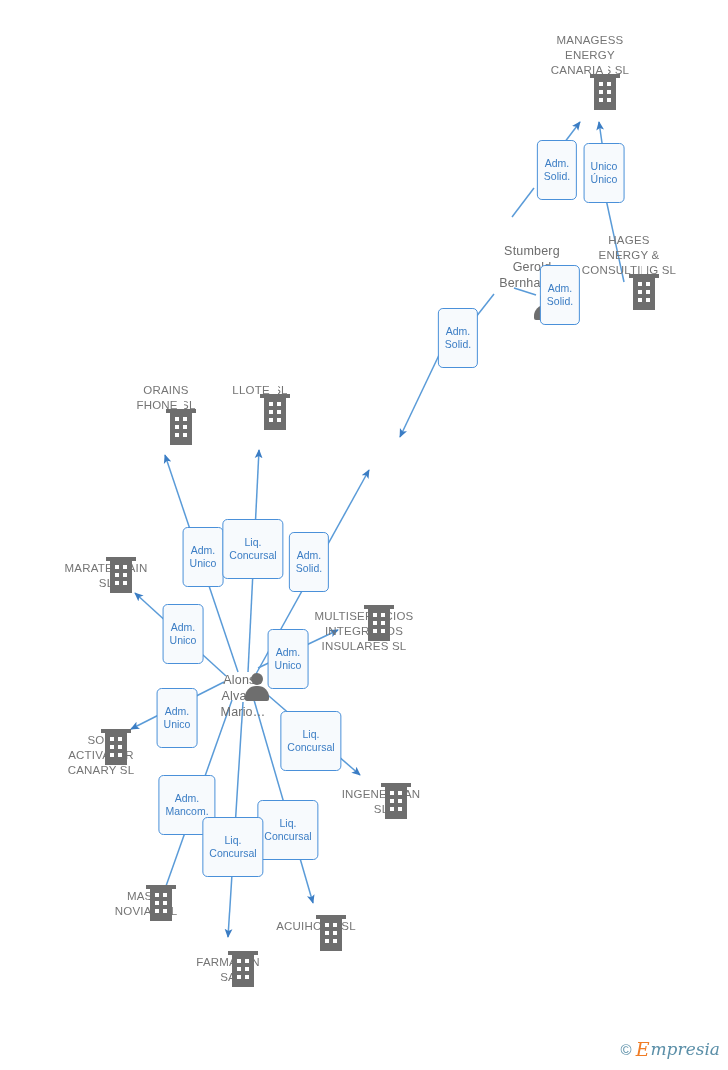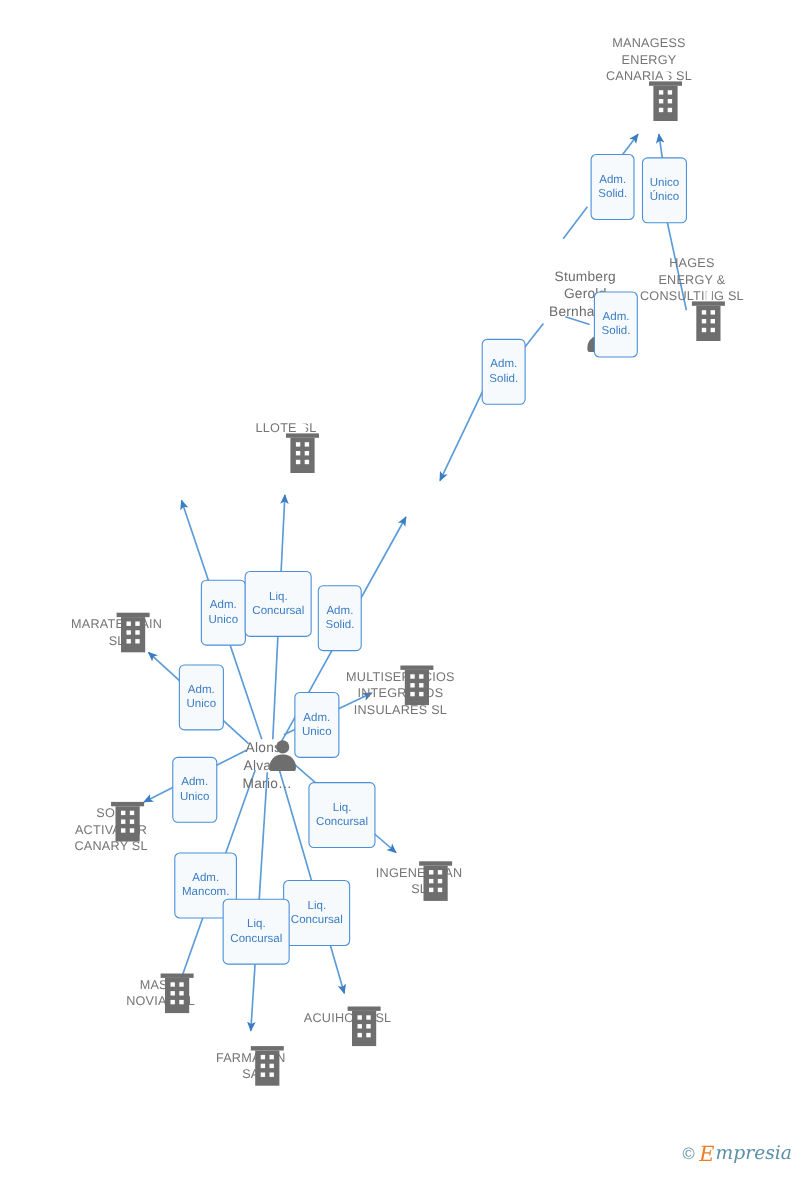--- a/index.html
+++ b/index.html
@@ -108,20 +108,31 @@
 CONSULTING SL</div>
     <span class="ico">
       <span class="bld gray"><span class="body"></span>
         <span class="w" style="left:9px;top:4px"></span><span class="w" style="left:17px;top:4px"></span>
         <span class="w" style="left:9px;top:12px"></span><span class="w" style="left:17px;top:12px"></span>
         <span class="w" style="left:9px;top:20px"></span><span class="w" style="left:17px;top:20px"></span>
         <span class="door"></span><span class="base"></span></span>
     </span>
   </div>
 
+  <div class="node" style="left:166px;top:383px;">
+    <div class="label">ORAINS
+FHONE  SL</div>
+    <span class="ico">
+      <span class="bld gray"><span class="body"></span>
+        <span class="w" style="left:9px;top:4px"></span><span class="w" style="left:17px;top:4px"></span>
+        <span class="w" style="left:9px;top:12px"></span><span class="w" style="left:17px;top:12px"></span>
+        <span class="w" style="left:9px;top:20px"></span><span class="w" style="left:17px;top:20px"></span>
+        <span class="door"></span><span class="base"></span></span>
+    </span>
+  </div>
 
   <div class="node" style="left:260px;top:383px;">
     <div class="label">LLOTE SL</div>
     <span class="ico">
       <span class="bld gray"><span class="body"></span>
         <span class="w" style="left:9px;top:4px"></span><span class="w" style="left:17px;top:4px"></span>
         <span class="w" style="left:9px;top:12px"></span><span class="w" style="left:17px;top:12px"></span>
         <span class="w" style="left:9px;top:20px"></span><span class="w" style="left:17px;top:20px"></span>
         <span class="door"></span><span class="base"></span></span>
     </span>

